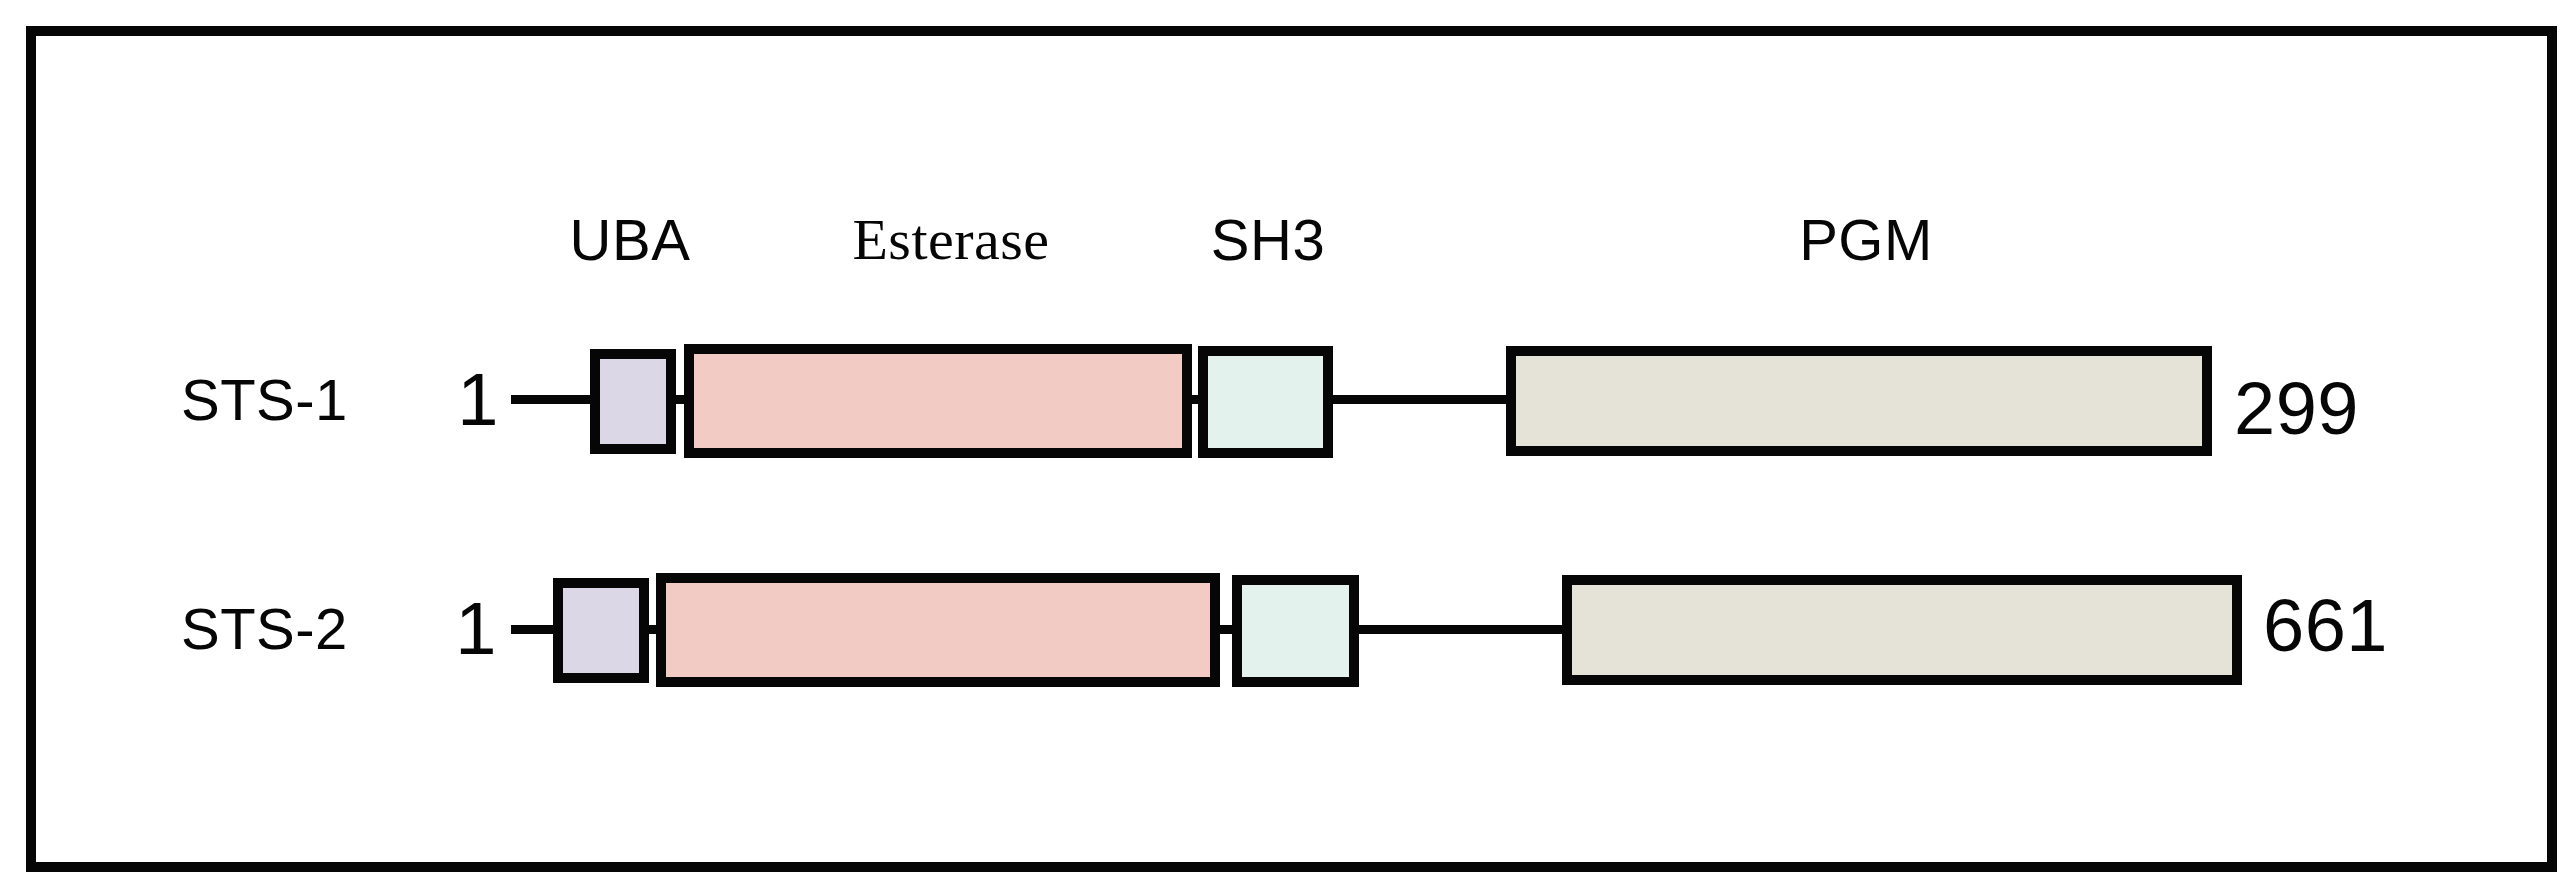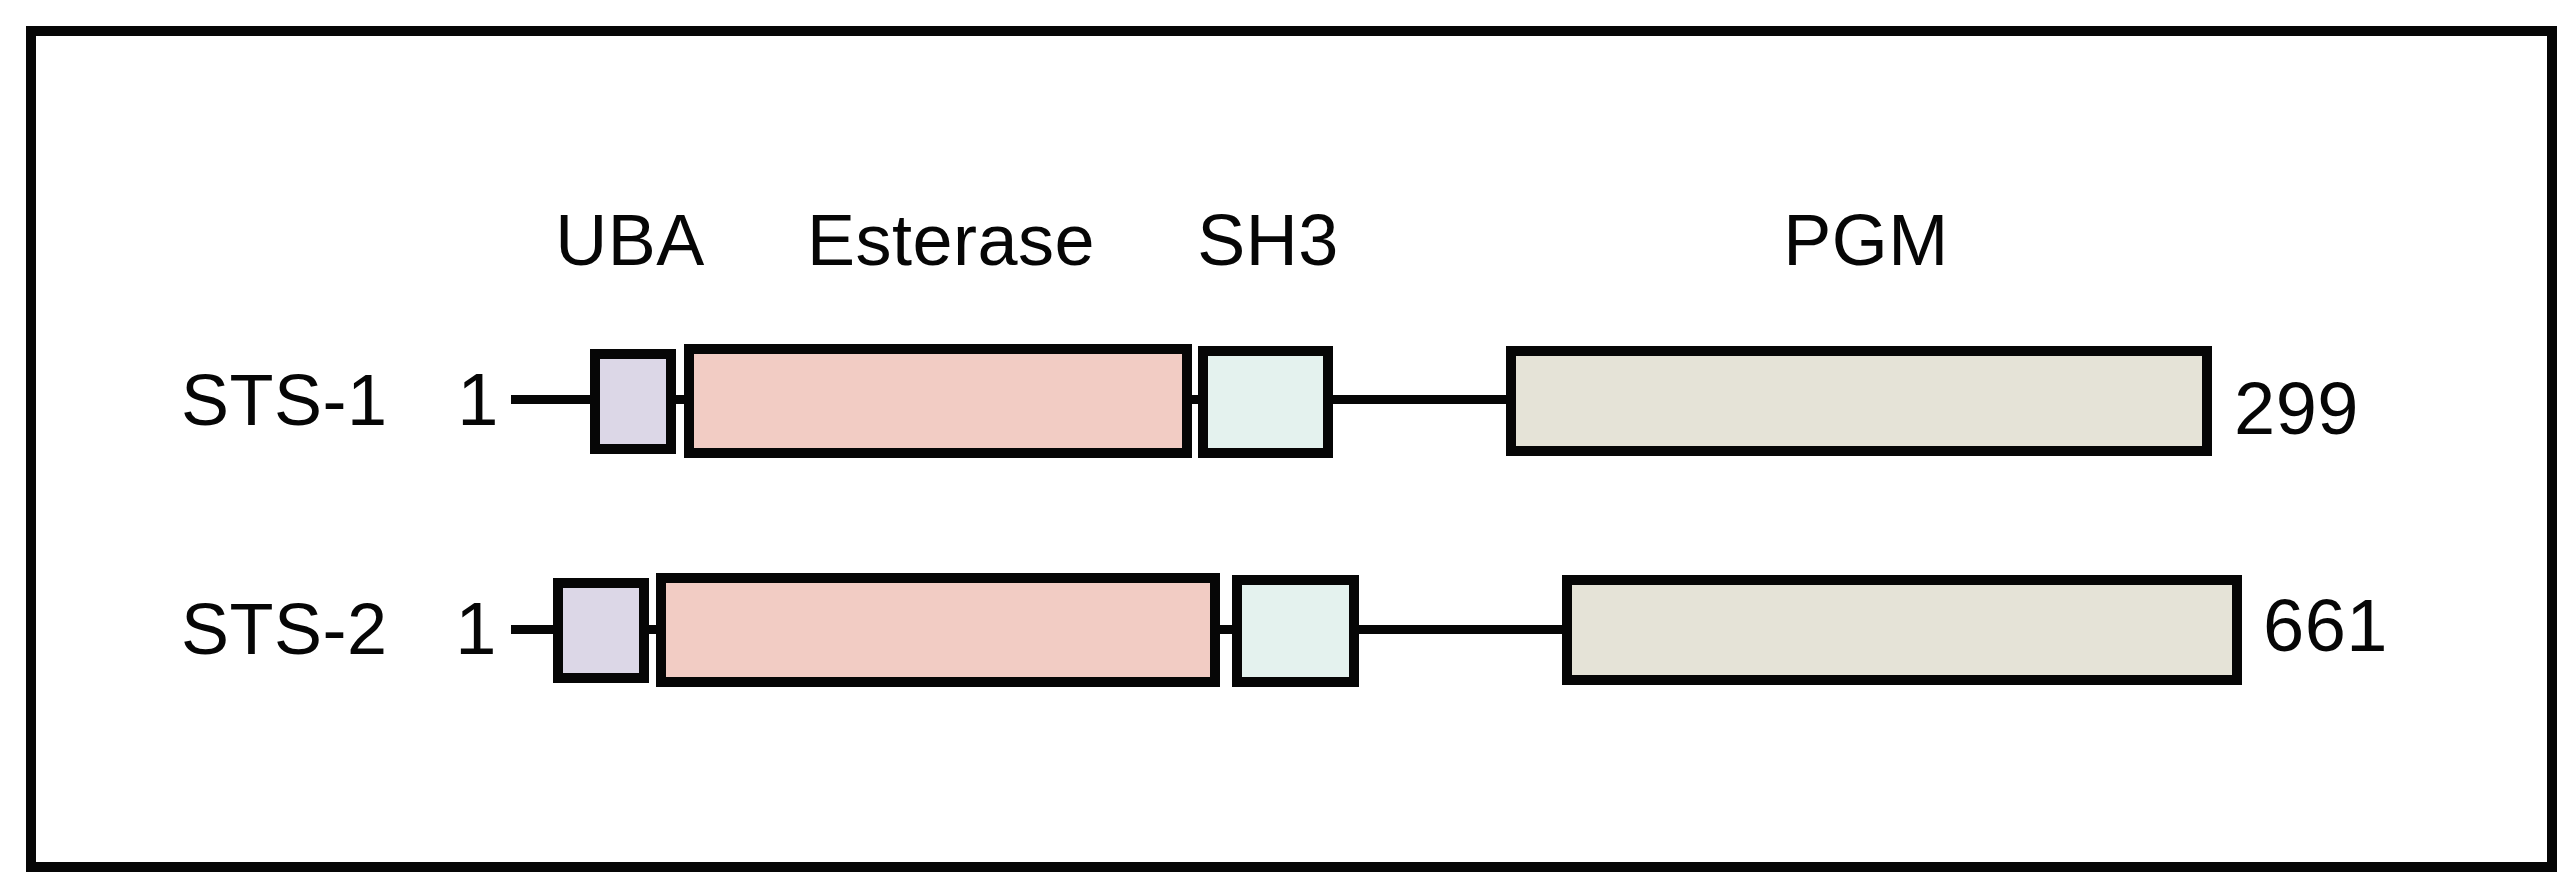--- a/index.html
+++ b/index.html
@@ -23,21 +23,21 @@
     width: 2511px;
     height: 826px;
     border: 10.3px solid #060606;
     background: #ffffff;
   }
   .label {
     position: absolute;
     white-space: nowrap;
     line-height: 1;
     transform: translateY(-50%);
-    font-size: 72px;
+    font-size: 58px;
     letter-spacing: 0.5px;
   }
   .domain-label {
     transform: translate(-50%, -50%);
   }
   .num-label {
     font-size: 74px;
   }
   .start-num {
     width: 66px;
@@ -56,21 +56,21 @@
   }
 </style>
 </head>
 <body>
 
 <div class="canvas">
 
   <div class="frame"></div>
 
   <div class="label domain-label" style="left:630px;  top:240px;">UBA</div>
-  <div class="label domain-label" style="left:951px; top:240px;">Esterase</div>
+  <div class="label domain-label" style="left:951px; top:240px;font-family:Liberation Serif, serif;">Esterase</div>
   <div class="label domain-label" style="left:1268px; top:240px;">SH3</div>
   <div class="label domain-label" style="left:1866px; top:240px;text-align:center;">PGM</div>
 
   <div>
     <div class="label" style="left:181px; top:400px;">STS-1</div>
     <div class="label num-label start-num" style="left:433px; top:400px;">1</div>
 
     <div class="backbone" style="left:511px; top:395px; width:1005px;"></div>
 
     <div class="domain-box" style="left: 590px; top: 349px; width: 86px; height: 105px; background-color: rgb(220, 215, 231);"></div>

